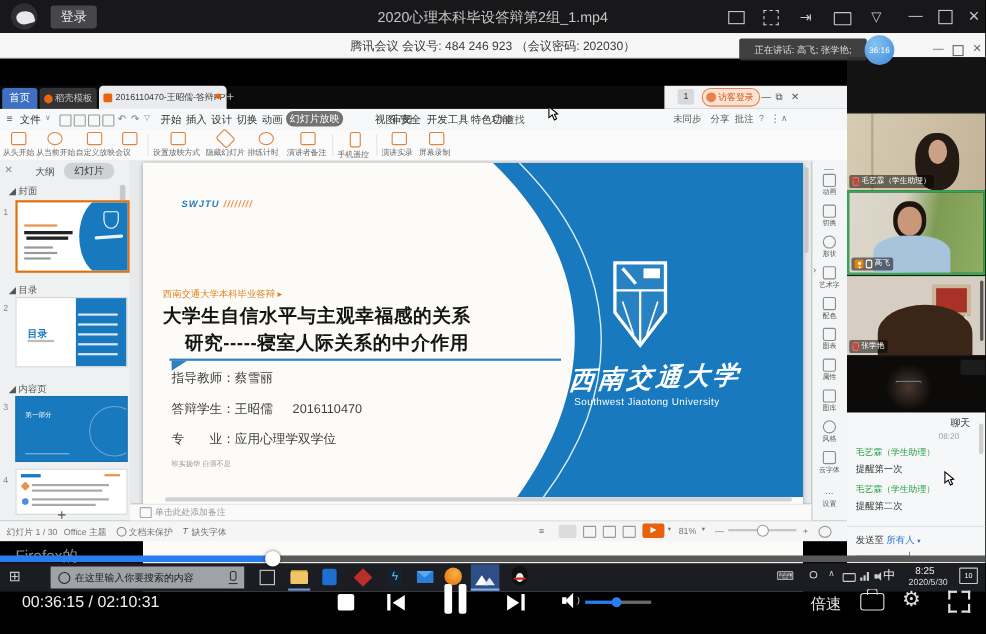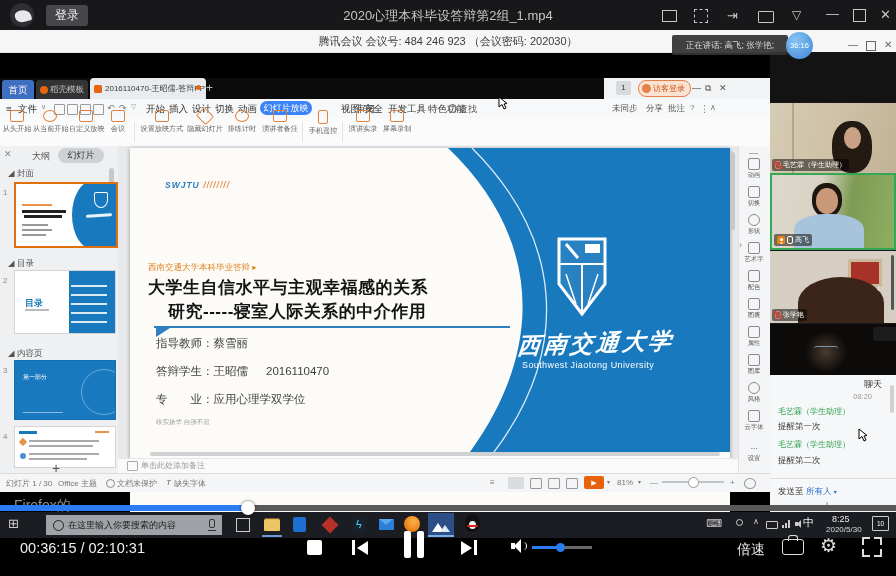--- a/index.html
+++ b/index.html
@@ -30,24 +30,24 @@
   .tabdoc::before{content:"";position:absolute;left:4px;top:7px;width:8px;height:8px;background:#e8650f;border-radius:1.5px;}
   .tabdot{left:196px;top:85px;width:5px;height:5px;border-radius:50%;background:#e8650f;}
   .tabadd{left:206px;top:81px;color:#bbb;font-size:12px;}
   .wtr-white{left:604px;top:78px;width:166px;height:21px;background:#f2f3f5;}
   .pbadge{left:616px;top:81px;width:15px;height:14px;background:#d7d9db;color:#333;font-size:8px;text-align:center;line-height:14px;border-radius:2px;}
   .guest{left:638px;top:80px;height:15px;background:#fbe3d4;border:1px solid #e8804a;border-radius:8px;color:#d2520f;font-size:8px;line-height:15px;padding:0 5px 0 14px;}
   .guest::before{content:"";position:absolute;left:3px;top:3px;width:9px;height:9px;border-radius:50%;background:#e8804a;}
   .wwc{top:83px;color:#555;font-size:9px;}
   .wmenurow{left:0;top:99px;width:770px;height:19px;background:#f7f8f9;border-bottom:1px solid #e6e6e6;}
   .mitem{top:103px;color:#333;font-size:9.5px;}
-  .mpill{left:248px;top:101px;width:52px;height:14px;background:#3b82f6;border-radius:8px;color:#fff;font-size:9px;text-align:center;line-height:14px;}
+  .mpill{left:248px;top:101px;width:52px;height:14px;background:#737373;border-radius:8px;color:#fff;font-size:9px;text-align:center;line-height:14px;}
   .micon{top:104px;width:9px;height:9px;border:1px solid #9a9a9a;border-radius:1px;}
   .wribbon{left:0;top:118px;width:770px;height:28px;background:#fbfbfc;border-bottom:1px solid #e0e0e0;}
-  .rbtn{top:109px;text-align:center;}
+  .rbtn{top:119px;text-align:left;}
   .ricon{margin:1px auto 0;width:12px;height:10px;border:1.4px solid #e0823c;border-radius:2px;}
   .rlbl{margin-top:2px;font-size:7.5px;color:#666;transform:scale(.95);}
   .rdiv{top:122px;width:1px;height:20px;background:#e4e4e4;}
   
   .lpanel{left:0;top:146px;width:118px;height:327px;background:#eef0f2;border-right:1px solid #dcdcdc;}
   .canvas{left:118px;top:146px;width:620px;height:312px;background:#e7e9eb;}
   .rsidebar{left:738px;top:146px;width:32px;height:327px;background:#f4f5f6;border-left:1px solid #e0e0e0;}
   .ptab{top:150px;font-size:9px;color:#555;text-align:center;}
   .ptabpill{left:58px;top:148px;width:46px;height:15px;background:#cfd2d5;border-radius:8px;color:#333;font-size:9px;text-align:center;line-height:15px;}
   .pgroup{left:8px;font-size:8.5px;color:#555;}

